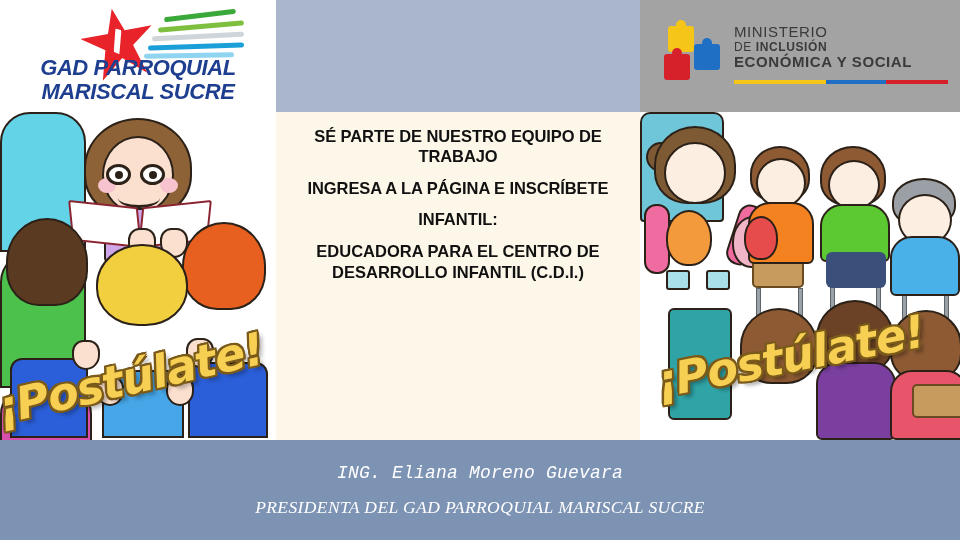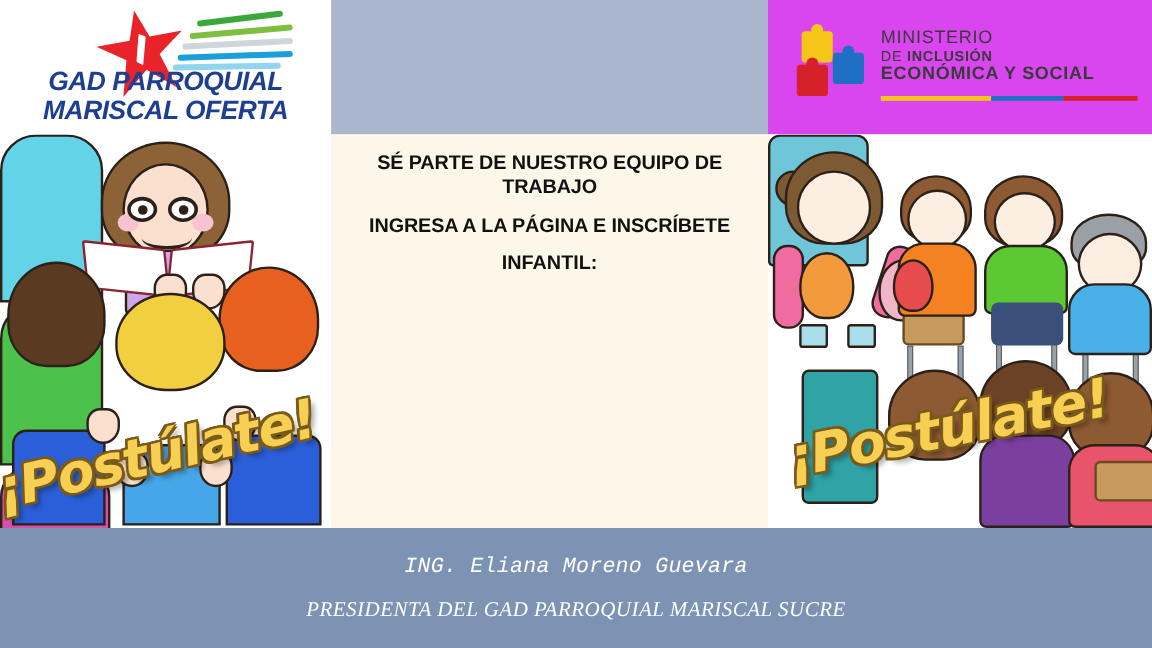--- a/index.html
+++ b/index.html
@@ -69,21 +69,21 @@
     font-style: italic;
     font-size: 22px;
     line-height: 1.08;
     letter-spacing: -0.4px;
   }
 
   
   .logo-mies {
     position: absolute;
     left: 640px; top: 0; width: 320px; height: 112px;
-    background: #d946ef;
+    background: #a3a3a3;
   }
   .mies-inner { position: absolute; left: 18px; top: 18px; width: 292px; height: 74px; }
   .puzzle { position: absolute; width: 26px; height: 26px; border-radius: 3px; }
   .puzzle::before {
     content: ""; position: absolute; left: 8px; top: -6px;
     width: 10px; height: 10px; border-radius: 50%; background: inherit;
   }
   .puzzle.y { left: 10px; top: 8px; background: #f5c518; }
   .puzzle.b { left: 36px; top: 26px; background: #1f6fc4; }
   .puzzle.r { left: 6px; top: 36px; background: #d6212b; }
@@ -253,21 +253,21 @@
     <div class="gad-mark">
       <div class="gad-star"></div>
       <div class="wave w1"></div>
       <div class="wave w2"></div>
       <div class="wave w3"></div>
       <div class="wave w4"></div>
       <div class="wave w5"></div>
     </div>
     <div class="gad-text">
       <div>GAD PARROQUIAL</div>
-      <div>MARISCAL OFERTA</div>
+      <div>MARISCAL SUCRE</div>
     </div>
   </div>
 
   <div class="header-band"></div>
 
   <div class="logo-mies">
     <div class="mies-inner">
       <div class="puzzle y"></div>
       <div class="puzzle b"></div>
       <div class="puzzle r"></div>
@@ -362,20 +362,21 @@
     <div class="chair-back" style="left:272px; top:272px; width:56px; height:34px;"></div>
   </div>
 
   <div class="postulate postulate-left">¡Postúlate!</div>
   <div class="postulate postulate-right">¡Postúlate!</div>
 
   <div class="center-panel">
     <div class="cp-line">SÉ PARTE DE NUESTRO EQUIPO DE TRABAJO</div>
     <div class="cp-line">INGRESA A LA PÁGINA E INSCRÍBETE</div>
     <div class="cp-vacante">INFANTIL:</div>
+    <div class="cp-puesto">EDUCADORA PARA EL CENTRO DE DESARROLLO INFANTIL (C.D.I.)</div>
   </div>
 
   <div class="footer-band">
     <div class="footer-name">ING. Eliana Moreno Guevara</div>
     <div class="footer-role">PRESIDENTA DEL GAD PARROQUIAL MARISCAL SUCRE</div>
   </div>
 
 </div>
 
 </body></html>

